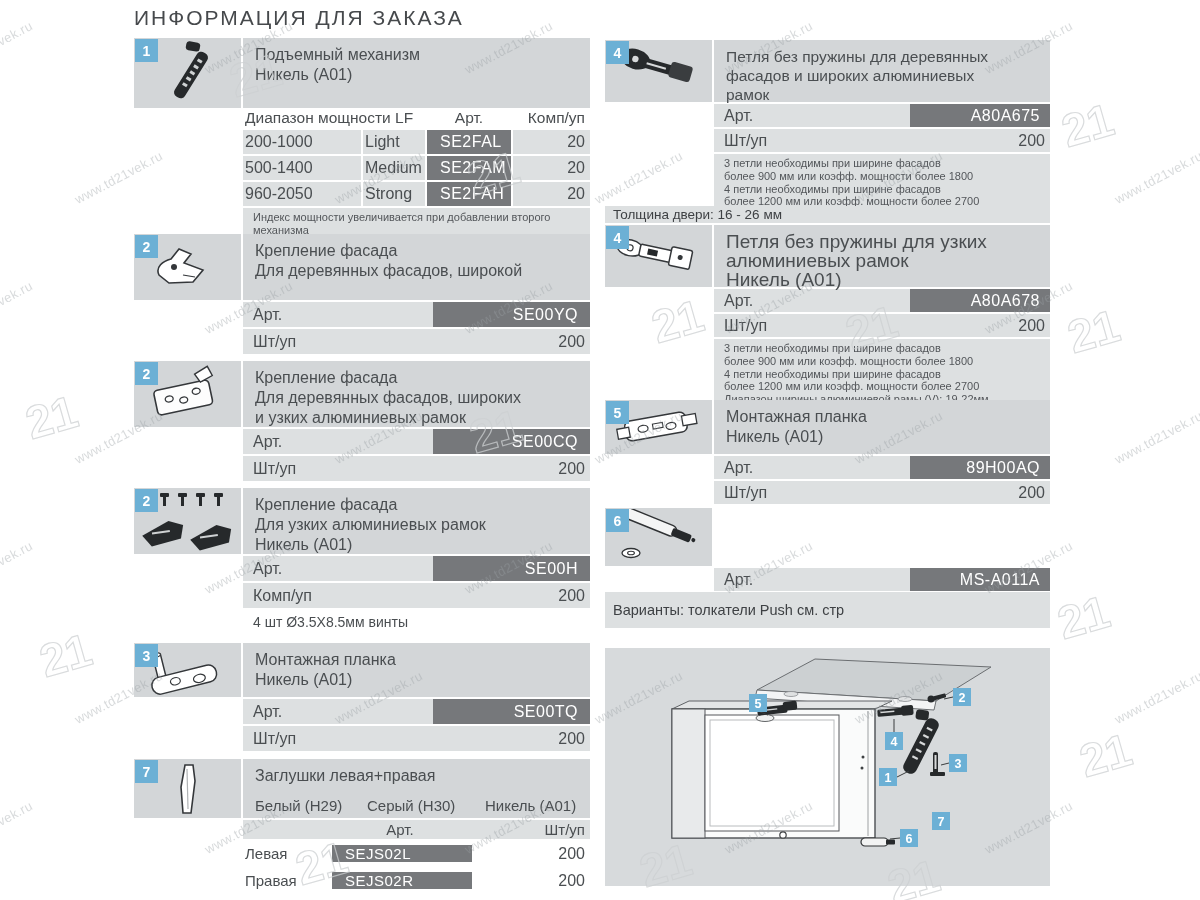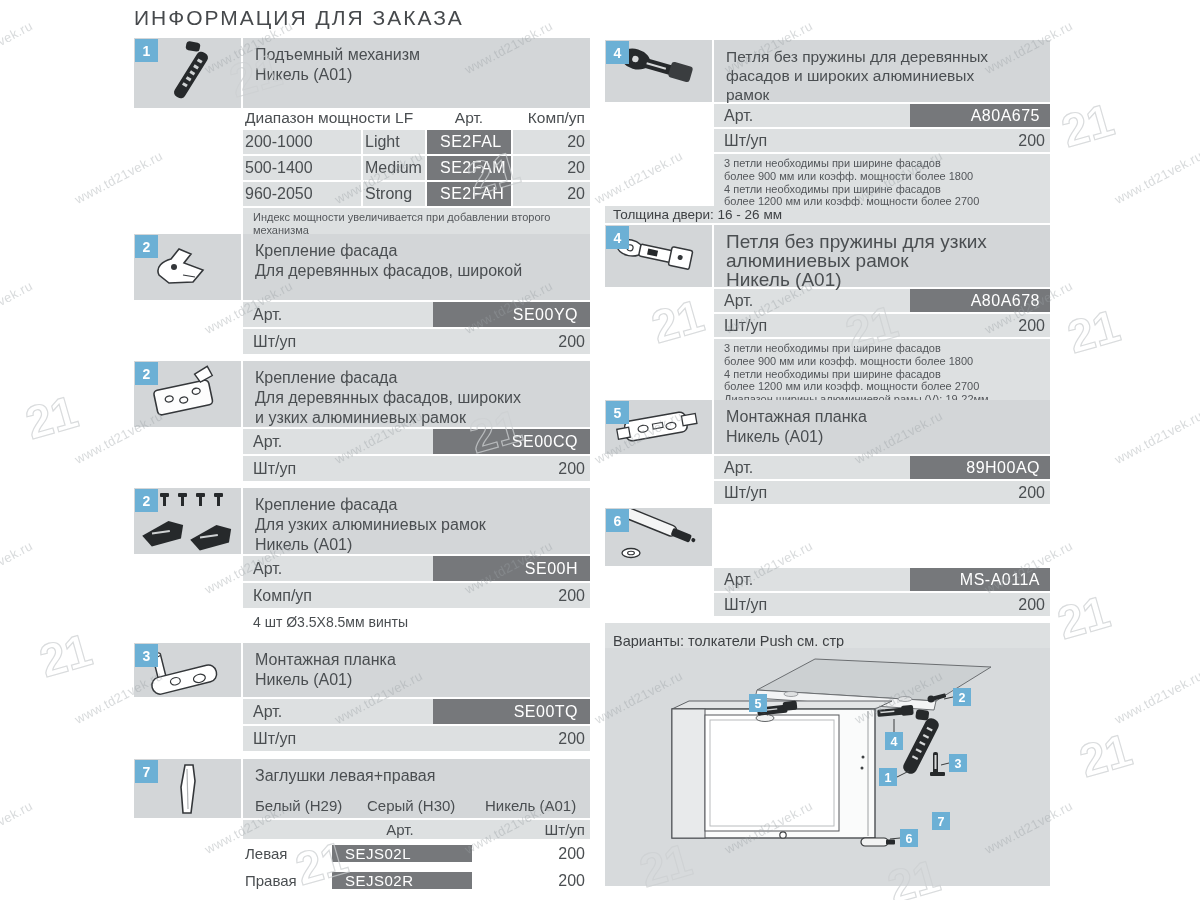--- a/index.html
+++ b/index.html
@@ -433,21 +433,21 @@
           <span class="lbl">Арт.</span>
           <span class="dark">MS-A011A</span>
         </div>
       <div class="r">
           <span class="lbl">Шт/уп</span>
           <span class="val">200</span>
         </div>
     </div>
   </section>
 
-  <div class="bar2" style="top:623px;height:36px">Варианты: толкатели Push см. стр</div>
+  <div class="bar2" style="top:592px;height:36px">Варианты: толкатели Push см. стр</div>
 
   <div class="diagram">
     <svg width="445" height="238" viewBox="0 0 445 238">
       <rect x="0" y="0" width="445" height="238" fill="#d7dadc"></rect>
 
       <path d="M152,42 L210,11 L386,19 L331,53 Z" fill="#ccd0d2" stroke="#6b6e71" stroke-width="1"></path>
       <path d="M152,42 L331,53 L329,62 L150,50 Z" fill="#f3f4f5" stroke="#6b6e71" stroke-width="1"></path>
       <ellipse cx="186" cy="46" rx="7" ry="2.5" fill="#dfe1e2" stroke="#8e9194" stroke-width="0.8"></ellipse>
       <ellipse cx="300" cy="51" rx="7" ry="2.5" fill="#dfe1e2" stroke="#8e9194" stroke-width="0.8"></ellipse>
 

